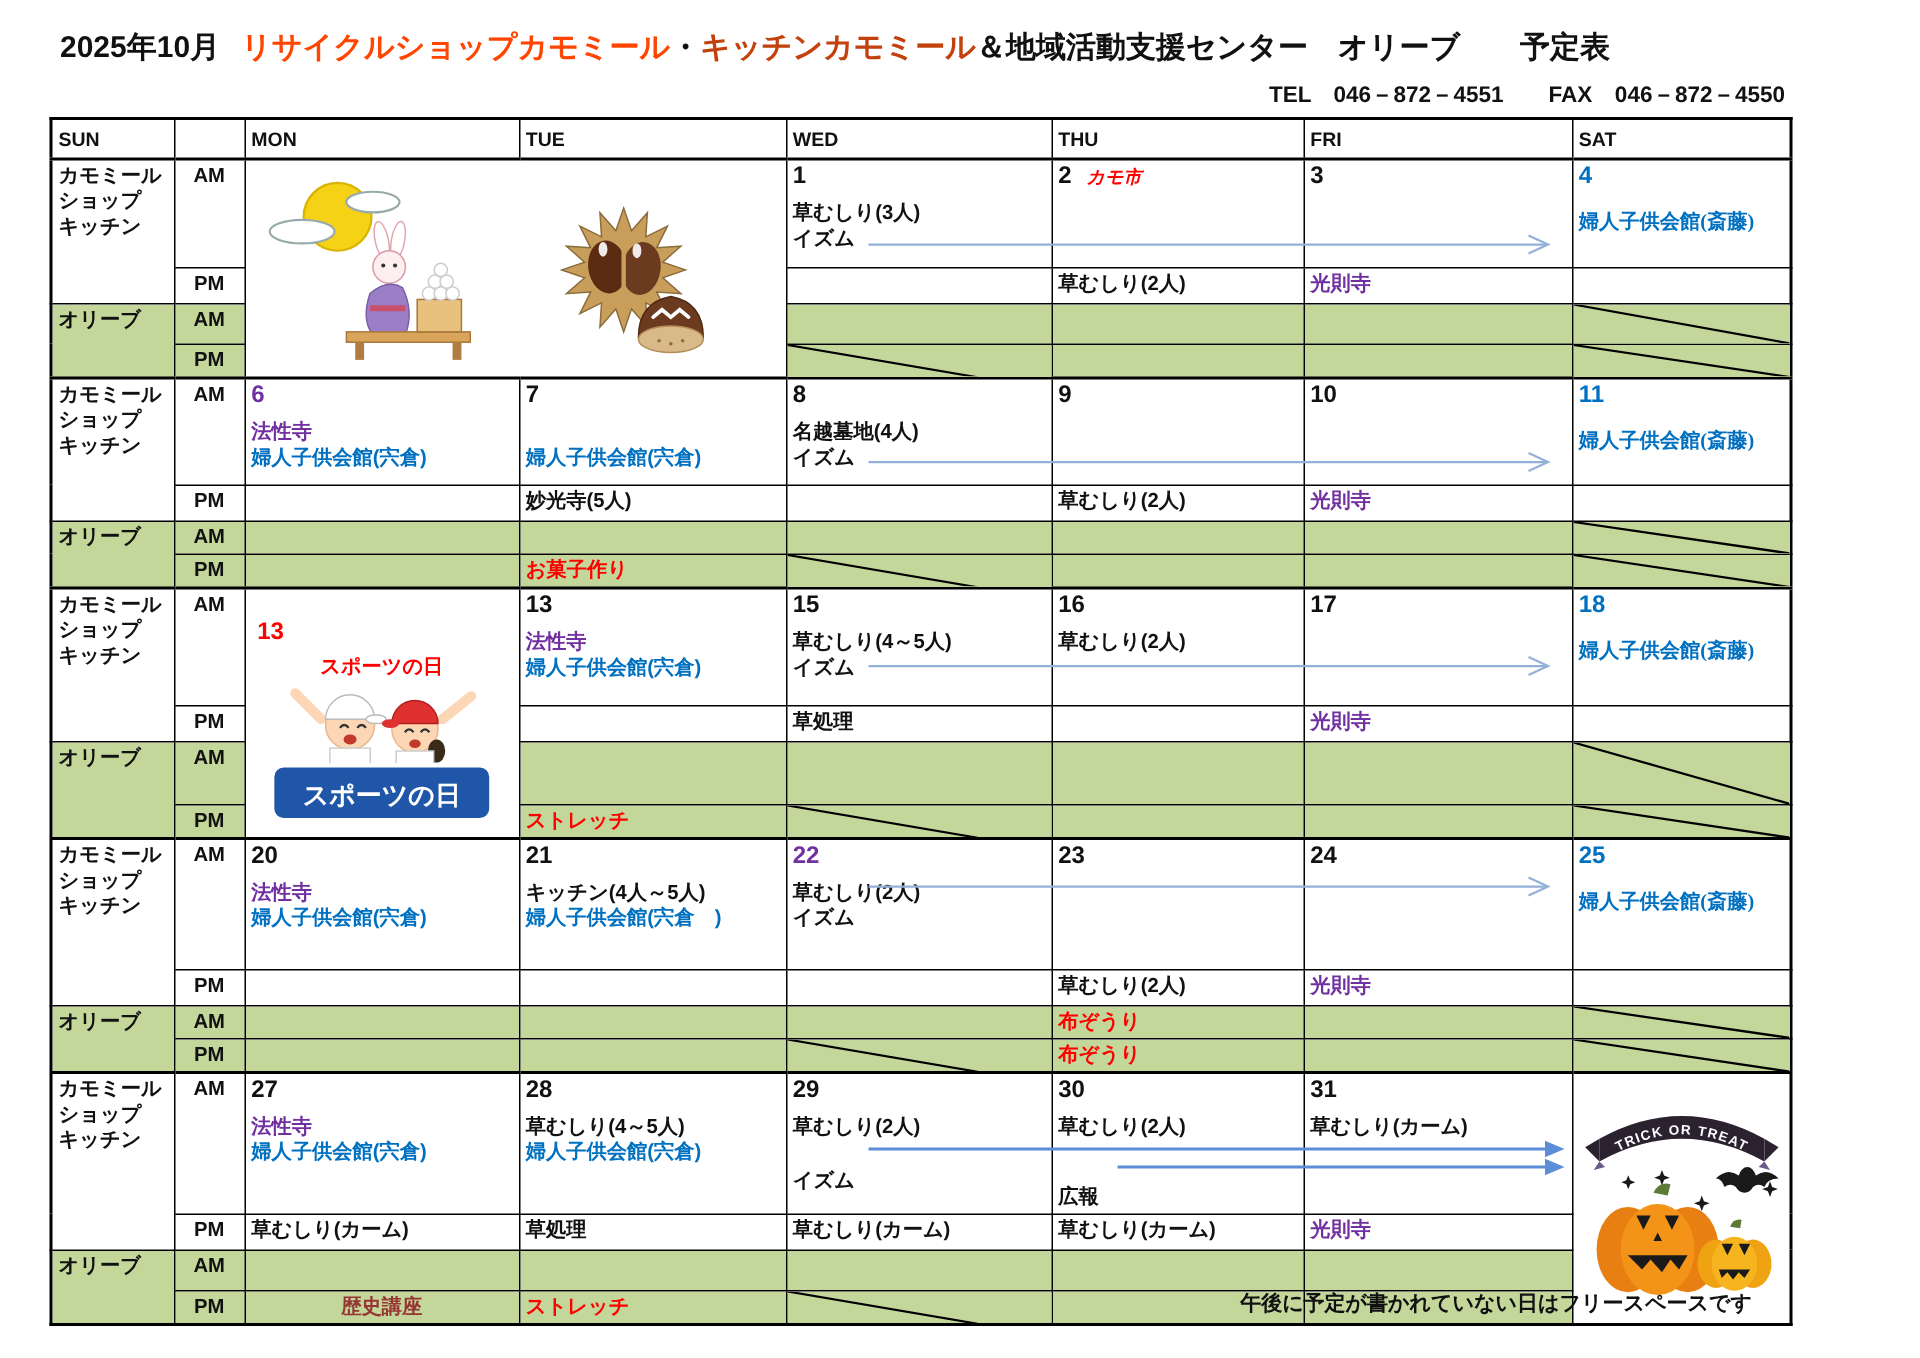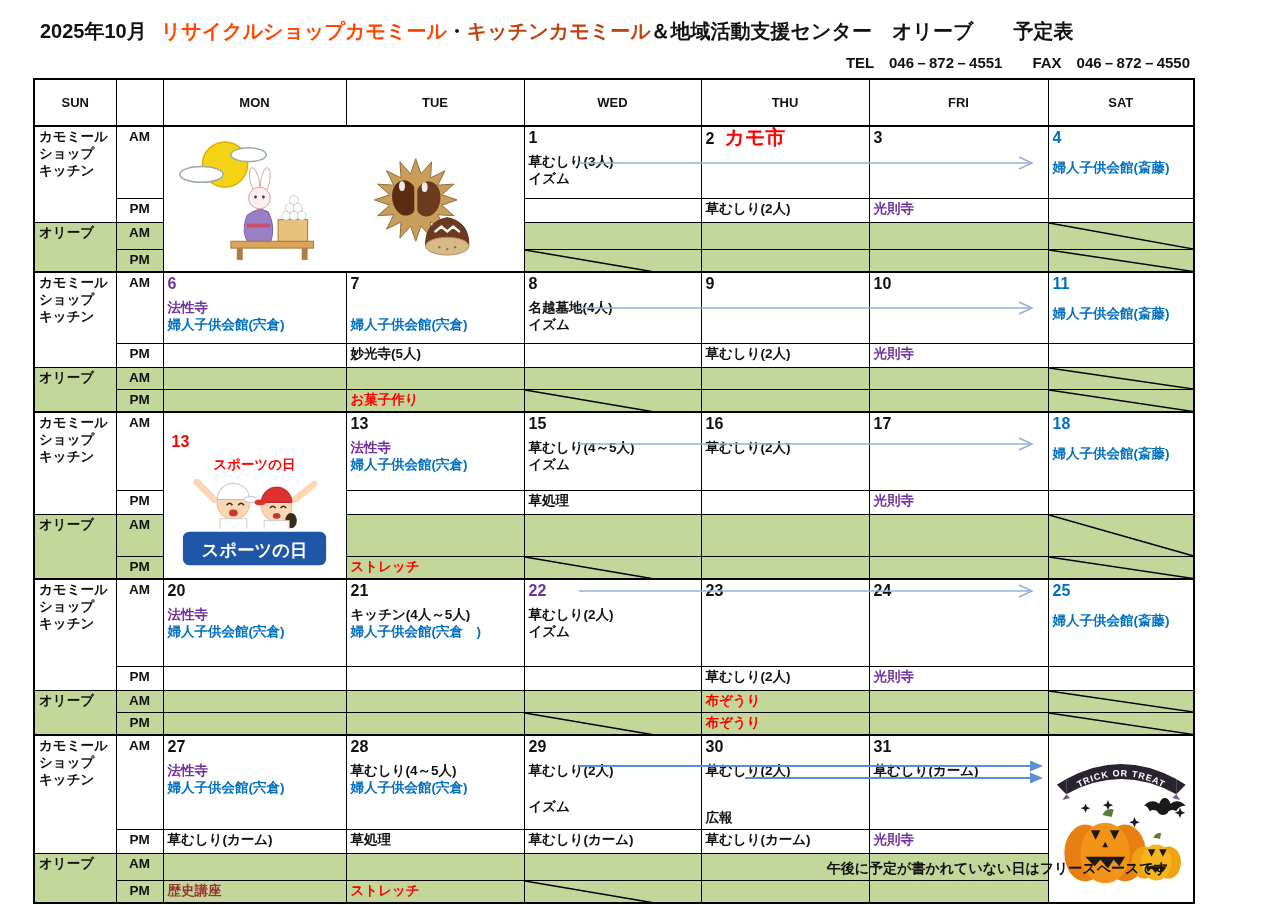--- a/index.html
+++ b/index.html
@@ -12,34 +12,34 @@
   .t-kitchen{color:#c2410c;}
   .contact-row{position:absolute;left:33px;top:54px;width:1157px;text-align:right;font-size:15px;font-weight:bold;color:#111;}
   
   .table-wrap{position:absolute;left:33px;top:78px;width:1160px;}
   table.cal{width:1160px;table-layout:fixed;border-collapse:collapse;border:2px solid #000;background:#fff;}
   table.cal td{border:1px solid #000;padding:1px 4px;vertical-align:top;font-weight:bold;font-size:13.5px;line-height:17px;color:#111;overflow:hidden;}
   tr.rh-head{height:27px;}
   tr.rh-am1{height:72px;} tr.rh-am2{height:71px;} tr.rh-am3{height:78px;} tr.rh-am4{height:87px;} tr.rh-am5{height:94px;}
   tr.rh-pm{height:24px;} tr.rh-oam{height:22px;} tr.rh-opm{height:23px;}
   tr.wk-top > td{border-top:2px solid #000;}
-  tr.rh-head td{border-bottom:2px solid #000;text-align:center;vertical-align:middle;font-size:13px;padding:14px;}
+  tr.rh-head td{border-bottom:2px solid #000;text-align:left;vertical-align:middle;font-size:13px;padding:4px;}
   .hd-sun{color:#ff0000;} .hd-sat{color:#44679b;}
   td.lbl-kamo{vertical-align:middle;color:#ff4500;font-size:13.5px;line-height:17px;padding-left:6px;}
   td.lbl-olive{vertical-align:middle;color:#111;padding-left:6px;}
   td.ampm{ text-align:center;vertical-align:middle;color:#ff0000;font-size:13px;padding:0;}
   td.green{background:#c4d79b;}
   .daynum{font-size:16px;line-height:19px;color:#111;}
   .evts{margin-top:6px;}
   .ev{display:block;}
-  .c-red{color:#ff0000;} .c-blue{color:#0070c0;} .c-purple{color:#7030a0;} .c-maroon{color:#963634;}
+  .c-red{color:#ff0000;} .c-blue{color:#0070c0;} .c-purple{color:#7030a0;} .c-maroon{color:#963634;text-align:center;}
   .day-red{color:#ff0000;} .day-blue{color:#0070c0;} .day-purple{color:#7030a0;}
-  .inline-title{margin-left:10px;font-size:20px;}
+  .inline-title{margin-left:10px;font-size:12px;font-style:italic;}
   .off1{margin-top:23px;display:block;}
-  .off-sat{margin-top:12px;display:block;}
+  .off-sat{margin-top:12px;display:block;font-family:Liberation Serif, serif;}
   td.relcell{position:relative;}
   .abs-bl{position:absolute;left:4px;bottom:3px;}
   .abs-bl2{position:absolute;left:4px;bottom:14px;}
   
   td.diagcell{position:relative;padding:0;}
   .diag-svg{position:absolute;left:0;top:0;width:100%;height:100%;display:block;}
   
   td.illu{padding:0;vertical-align:top;background:#fff;}
   td.illu .daynum{padding:18px 0 0 4px;}
   

